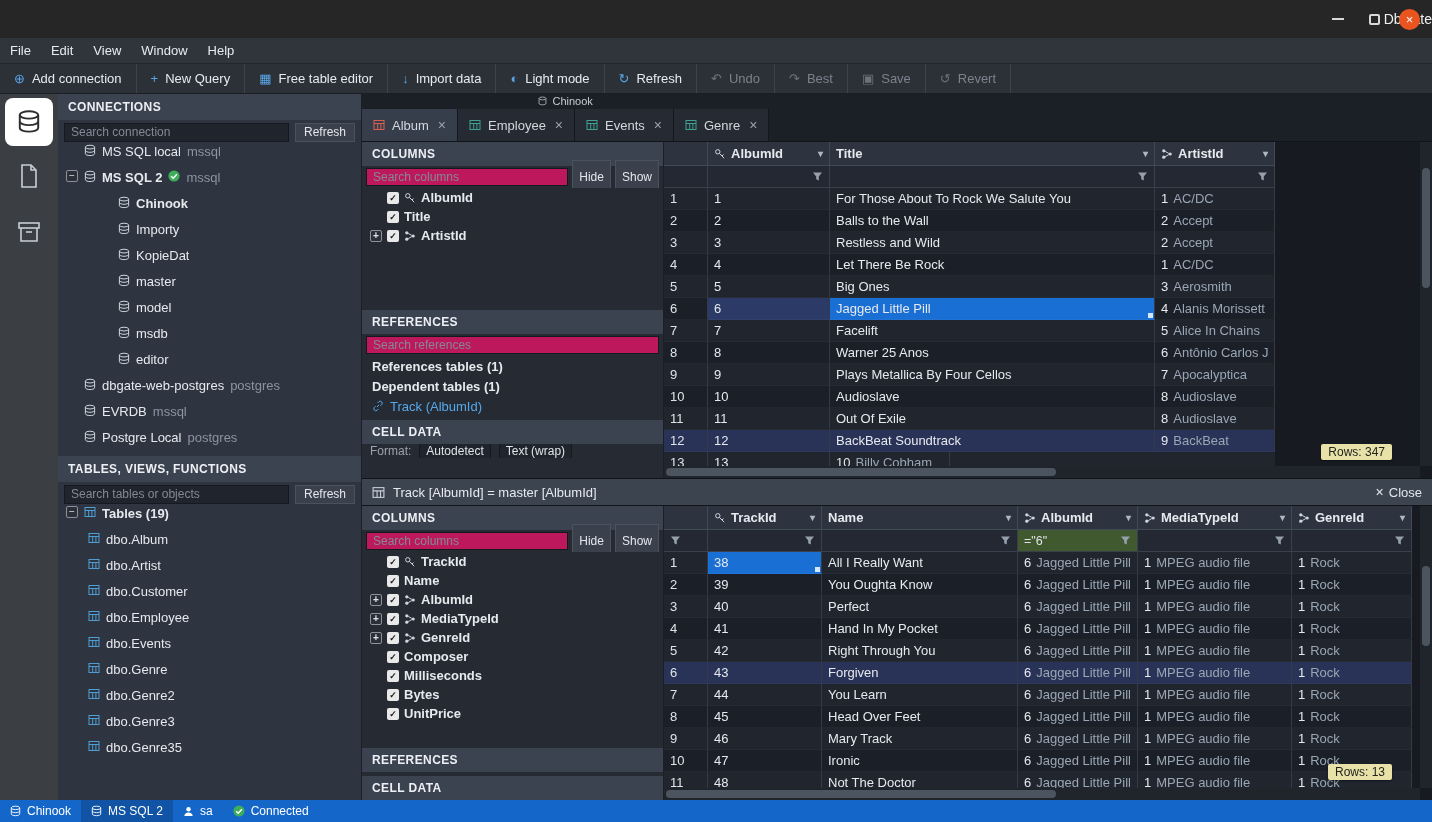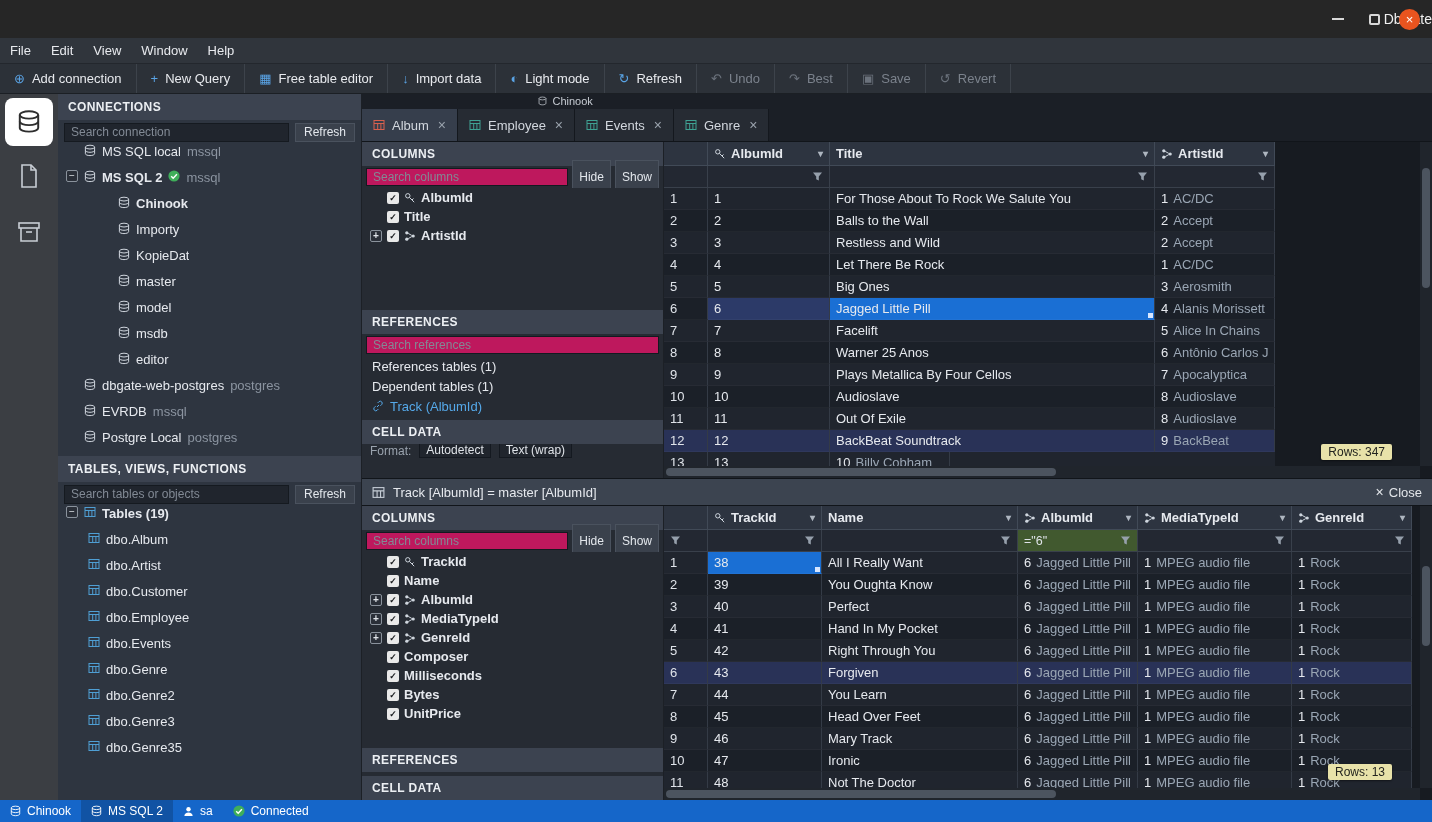--- a/index.html
+++ b/index.html
@@ -84,24 +84,24 @@
   .mgr-search .btn-sm{height:34px;padding:0 6px}
   .col-list{flex:none;overflow:hidden;background:#262b33}
   .col-list.h-top{height:122px}
   .col-list.h-bot{height:196px}
   .mgr-item{height:19px;display:flex;align-items:center;gap:5px;padding:0 8px;font-weight:bold;white-space:nowrap}
   .cb{flex:none;width:12px;height:12px;background:#e9e9e9;border-radius:2px;display:inline-flex;align-items:center;justify-content:center;color:#16181b;font-size:9px;font-weight:bold}
   .cb::after{content:"✓"}
   .mi-ic{display:none;color:#cfd6de}
   .ispk .mi-ic.pk{display:inline-flex}
   .isfk .mi-ic.fk{display:inline-flex}
-  .ref-row{height:20px;flex:none;display:flex;align-items:center;gap:6px;padding:0 10px;font-weight:normal;white-space:nowrap}
+  .ref-row{height:20px;flex:none;display:flex;align-items:center;gap:6px;padding:0 10px;font-weight:bold;white-space:nowrap}
   .ref-link{font-weight:normal;color:#55a9ea}
   .ref-link .tree-ic{color:#55a9ea}
-  .fmt-row{height:14px;flex:none;overflow:hidden;display:flex;align-items:flex-end;gap:8px;padding:0 8px;background:#262b33;font-size:12px}
+  .fmt-row{height:14px;flex:none;overflow:hidden;display:flex;align-items:center;gap:8px;padding:0 8px;background:#262b33;font-size:12px}
   .fmt-label{color:#9aa3ae}
   .fmt-val{background:#20252d;border:1px solid #141920;padding:0 6px;color:#dfe3e8}
   .spacer-4{height:4px;flex:none}
   .mgr-fill{flex:1}
 
   
   .grid-wrap{flex:1;position:relative;background:#171b21;display:flex;flex-direction:column;min-width:0;overflow:hidden}
   .gh{display:flex;height:24px;flex:none}
   .gh .gcell{background:#2d3440;border-right:1px solid #414a57;border-bottom:1px solid #414a57;font-weight:bold}
   .gf{display:flex;height:22px;flex:none}

